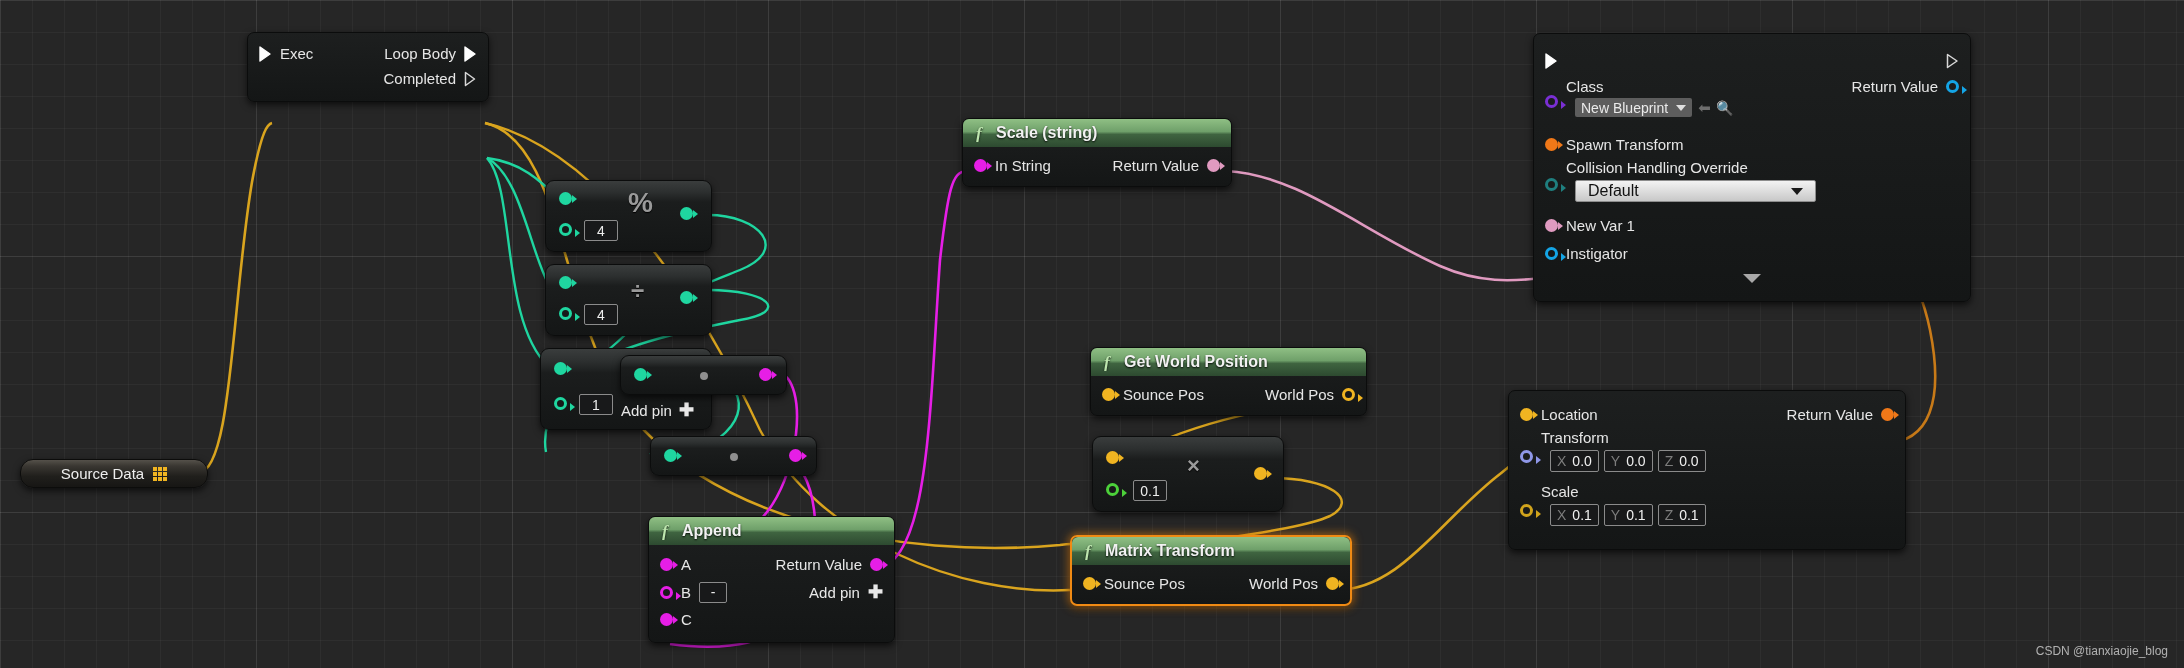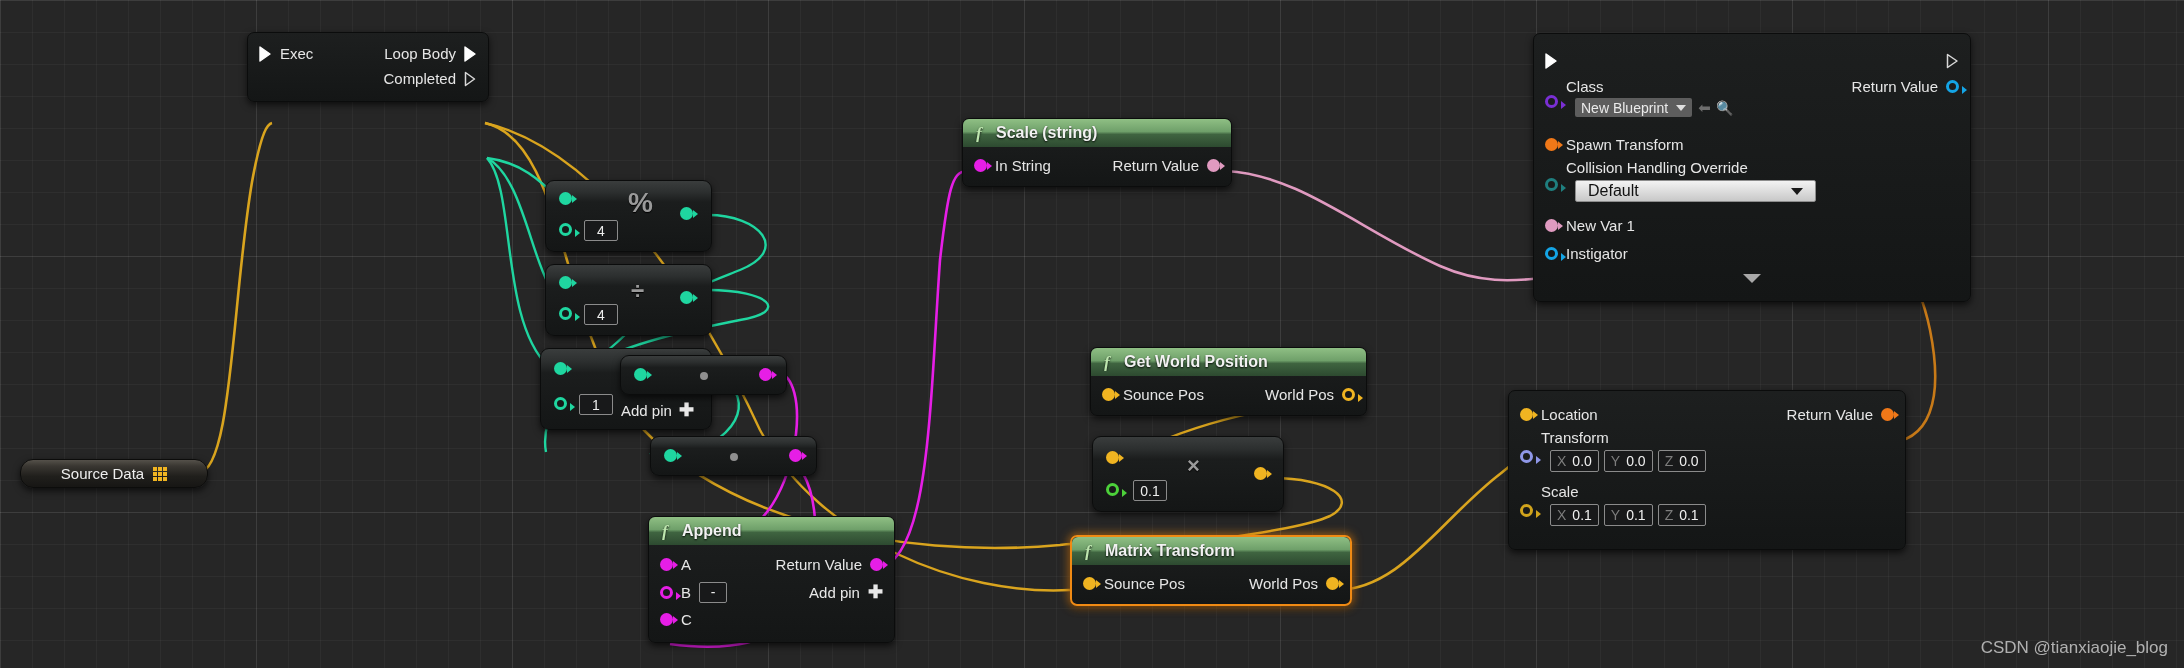--- a/index.html
+++ b/index.html
@@ -90,21 +90,21 @@
   .plus{font-weight:bold;font-size:18px;line-height:1;}
 
   .varnode{position:absolute;border-radius:13px;height:27px;display:flex;align-items:center;
         gap:9px;padding:0 13px;
         background:linear-gradient(to bottom,#55514a 0%,#3a3732 22%,#201f1c 60%,#171614 100%);
         border:1px solid #0c0c0b;box-shadow:0 3px 7px rgba(0,0,0,.65);
         color:#eeeeee;font-size:15px;}
 
   .selected{border:2px solid #f08a14 !important;box-shadow:0 0 9px 2px rgba(240,138,20,.55),0 3px 7px rgba(0,0,0,.65) !important;}
 
-  .watermark{position:absolute;color:#c9c9c9;font-size:17px;opacity:.85;}
+  .watermark{position:absolute;color:#c9c9c9;font-size:12px;opacity:.85;}
 
   .icon-loop,.icon-actor,.icon-fn,.icon-xform{display:inline-flex;align-items:center;justify-content:center;}
   .addpin-inline{display:flex;align-items:center;gap:8px;color:#e8e8e8;}
 </style>
 </head>
 <body>
 
 <div id="graph">
 
   <svg id="wires" viewBox="0 0 2184 668">

